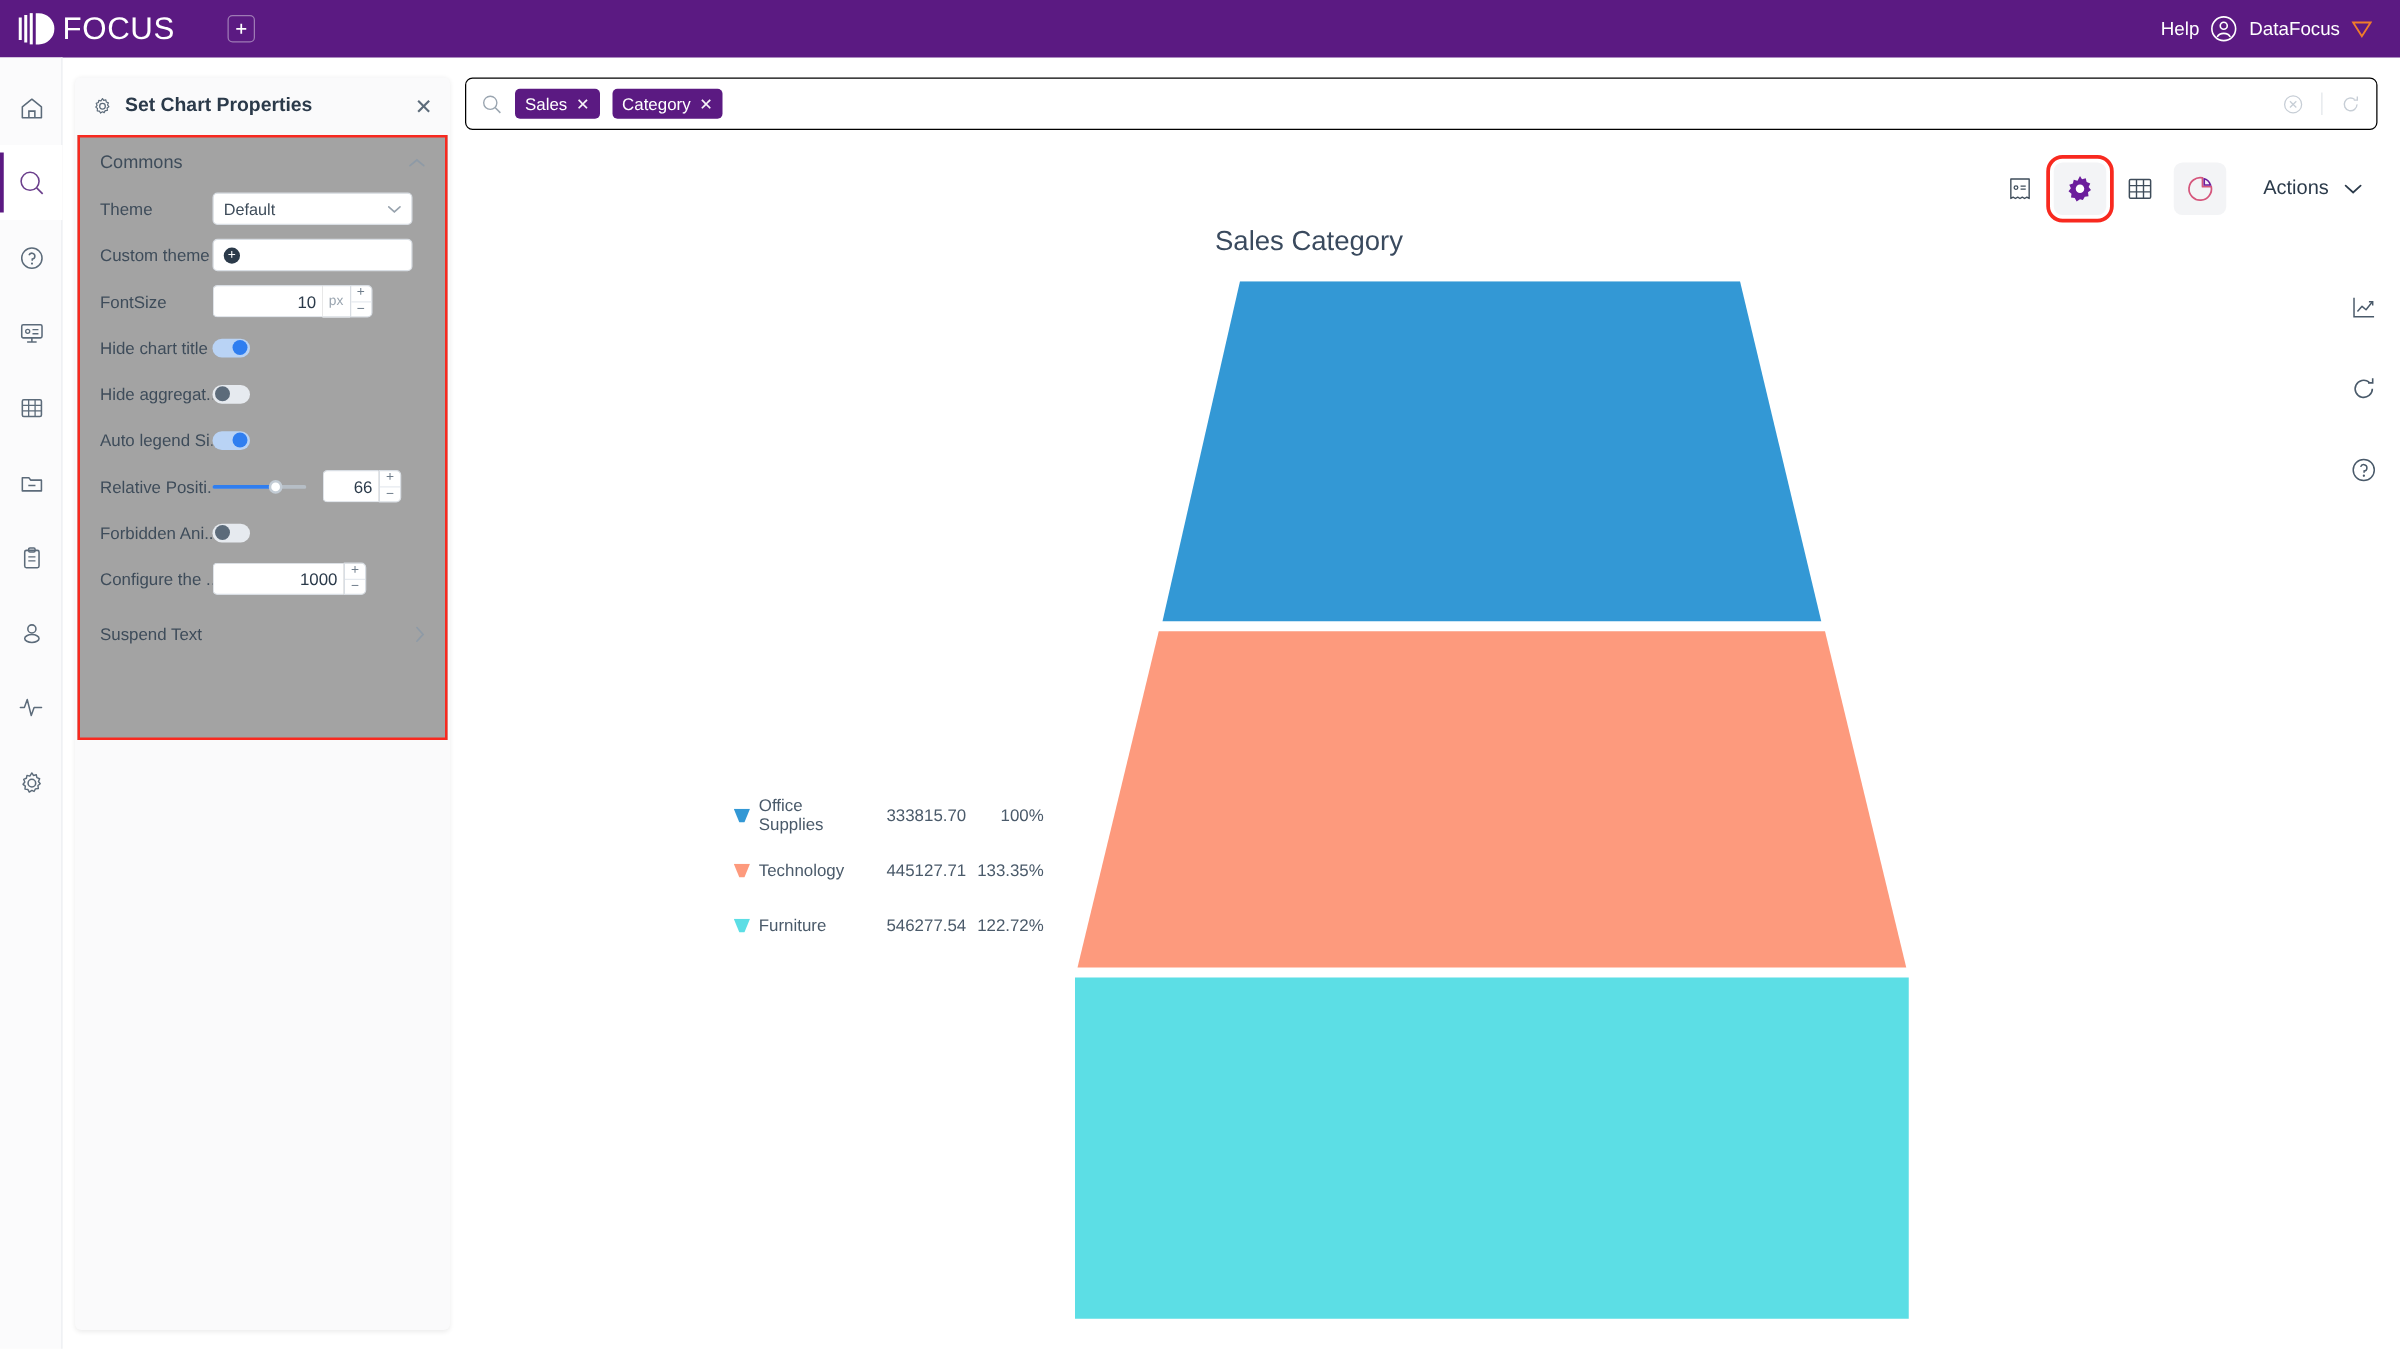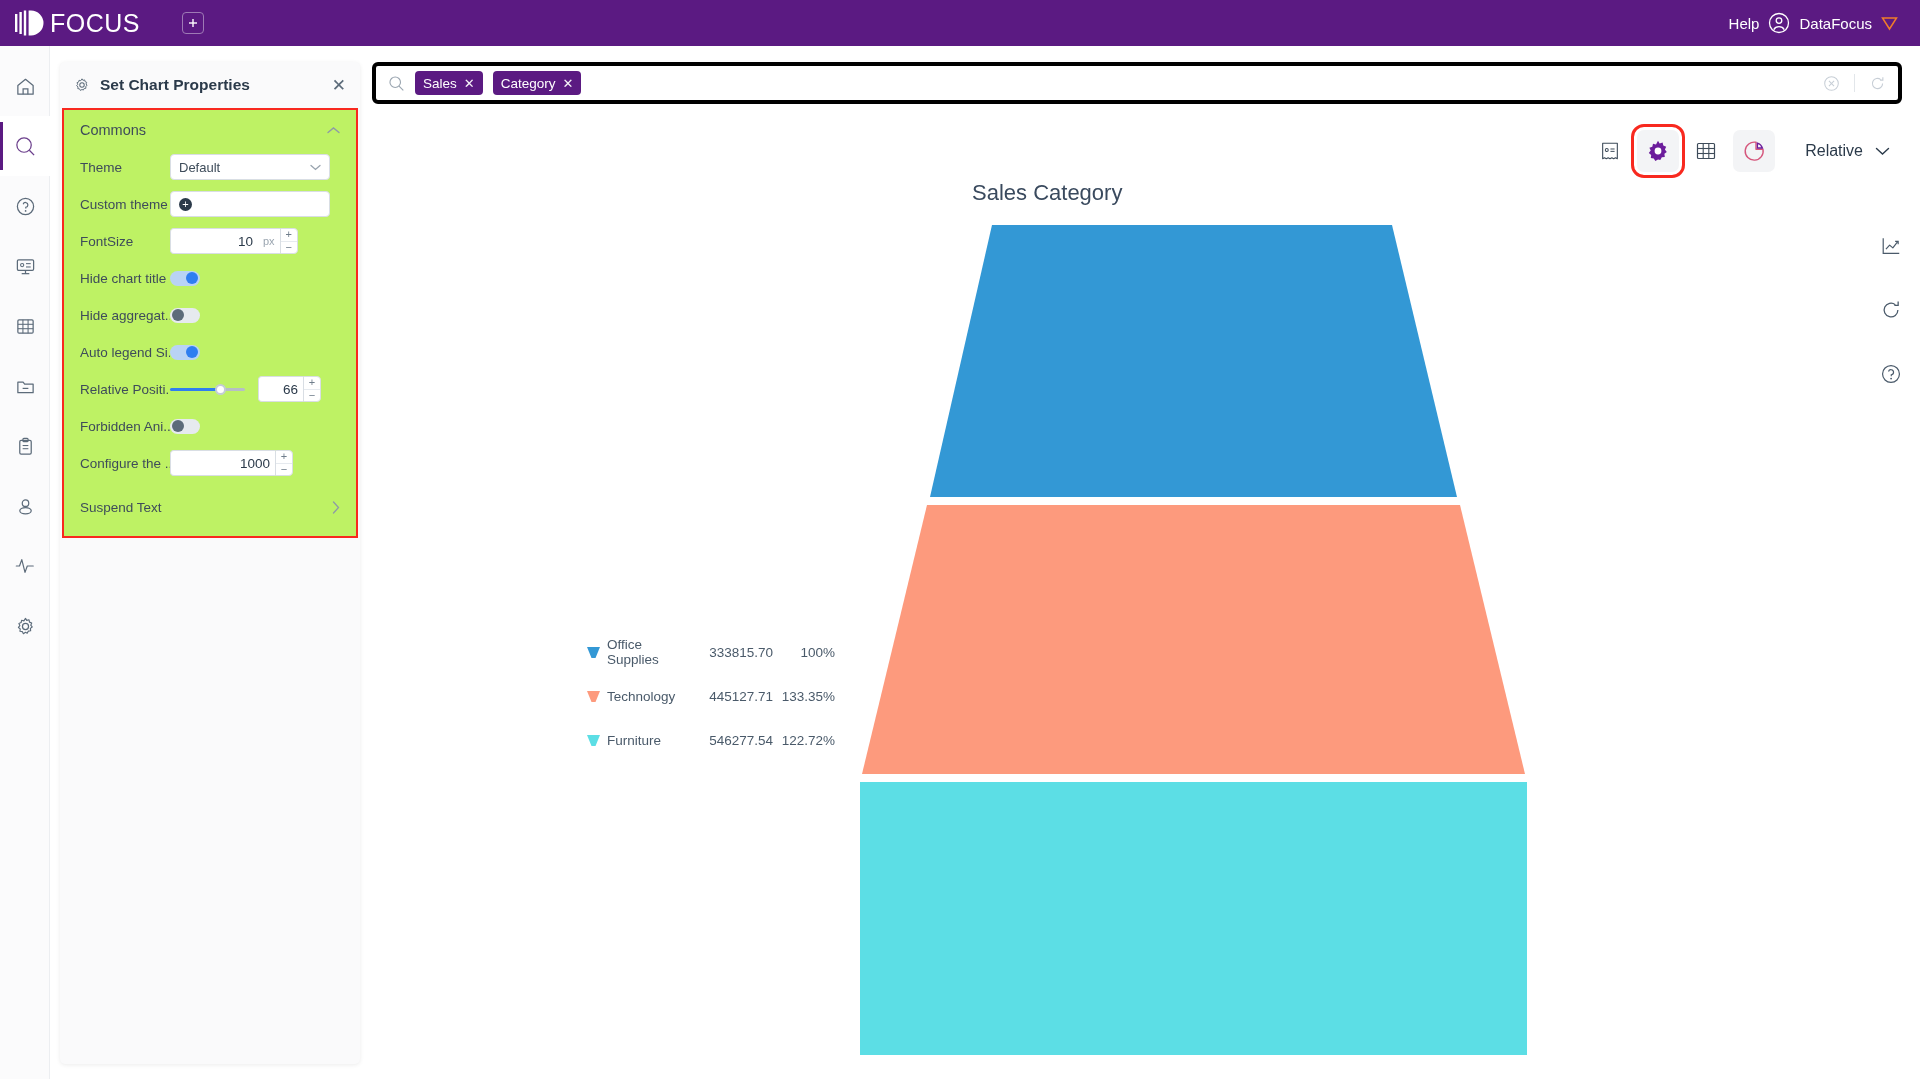--- a/index.html
+++ b/index.html
@@ -68,21 +68,21 @@
     height: 46px; display: flex; align-items: center;
     padding: 0 14px 0 14px;
   }
   .props-title {
     font-size: 15.5px; font-weight: bold; color: #2b3a4a;
     margin-left: 10px;
   }
   .props-close { margin-left: auto; color: #5c6b7a; font-size: 17px; line-height: 1; }
   .props-body {
     margin: 0 2px; border: 2px solid #f8291f;
-    height: 430px; background: #bef264;
+    height: 484px; background: #a3a3a3;
   }
   .section-head {
     display: flex; align-items: center;
     height: 40px; padding: 0 16px;
     font-size: 14.5px; color: #3e4c5a;
   }
   .section-head .chev { margin-left: auto; color: #7e8c9a; }
   .row {
     display: flex; align-items: center;
     height: 34px; padding: 0 0 0 16px; margin-bottom: 3px;
@@ -162,21 +162,21 @@
     display: flex; align-items: center; height: 34px;
     padding: 0 16px; font-size: 13.5px; color: #3e4c5a;
     margin-top: 10px;
   }
   .sub-row .chev-r { margin-left: auto; color: #8e9aa6; font-size: 14px; }
 
   
   .searchbar {
     position: absolute; left: 372px; top: 62px;
     width: 1530px; height: 42px;
-    background: #fff; border: 4px solid #000000; border-radius: 6px;
+    background: #fff; border: 1px solid #000000; border-radius: 6px;
     display: flex; align-items: center; padding: 0 12px;
   }
   .chip {
     background: #5b1a82; color: #fff; border-radius: 4px;
     height: 24px; padding: 0 8px; margin-left: 10px;
     display: flex; align-items: center; gap: 7px;
     font-size: 13.5px;
   }
   .chip .x { font-size: 13px; opacity: .95; }
   .searchbar-right {
@@ -508,21 +508,21 @@
       <line x1="14.8" y1="4.5" x2="14.8" y2="19.5" stroke="#3e4c5a" stroke-width="1.1"></line>
     </svg>
   </div>
   <div class="tb-btn filled">
     <svg width="24" height="24" viewBox="0 0 24 24">
       <path d="M14 3.3 a9 9 0 1 0 7 7 h-7 Z" fill="none" stroke="#d5567c" stroke-width="1.4" stroke-linejoin="round"></path>
       <path d="M15.4 4 a7.6 7.6 0 0 1 5 5 h-5 Z" fill="none" stroke="#6c1d9c" stroke-width="1.3"></path>
     </svg>
   </div>
   <div class="actions-btn">
-    <span>Relative</span>
+    <span>Actions</span>
     <svg width="15" height="9" viewBox="0 0 15 9">
       <path d="M1.5 1.5 L7.5 7 L13.5 1.5" fill="none" stroke="#2b3a4a" stroke-width="1.4" stroke-linecap="round"></path>
     </svg>
   </div>
 </div>
 
 <div class="chart-area">
 
   <div class="chart-title">Sales Category</div>
 

